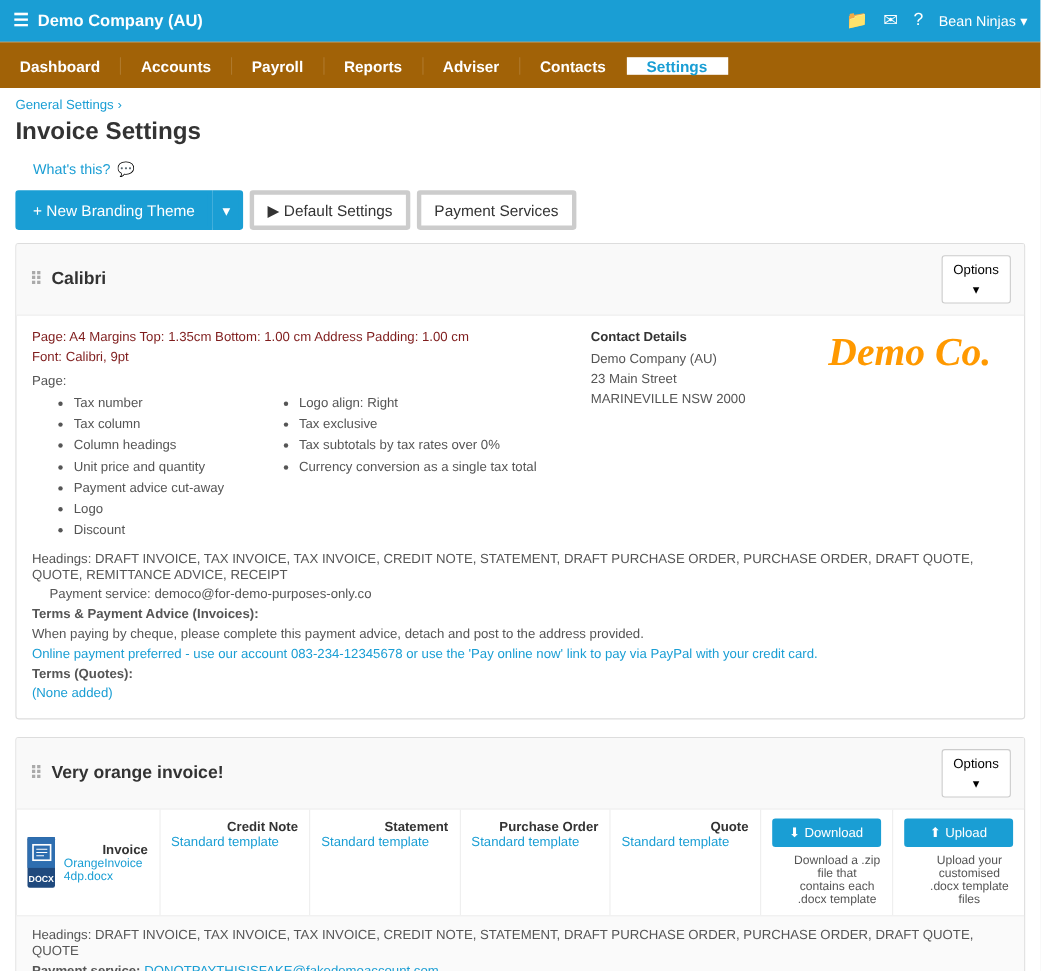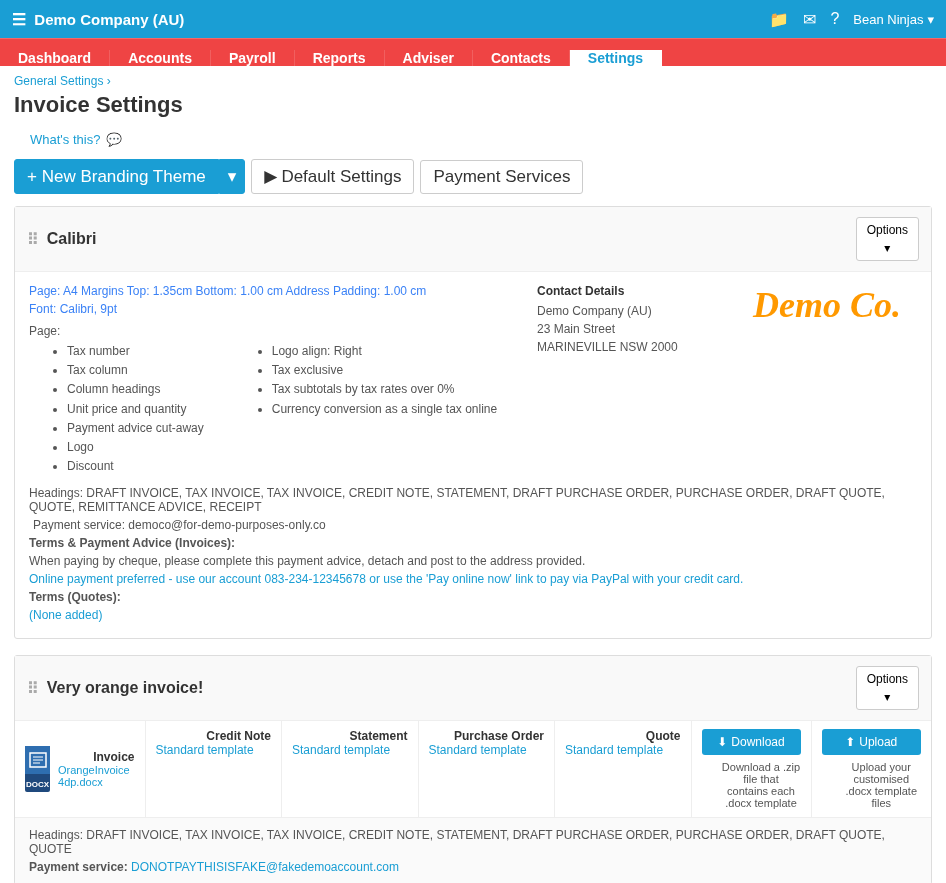--- a/index.html
+++ b/index.html
@@ -15,24 +15,24 @@
       padding: 0 12px;
       height: 38px;
     }
     .top-bar-left { display: flex; align-items: center; gap: 8px; font-size: 15px; font-weight: bold; }
     .hamburger { font-size: 16px; cursor: pointer; }
     .top-bar-right { display: flex; align-items: center; gap: 14px; font-size: 13px; }
     .user-name { display: flex; align-items: center; gap: 4px; }
 
     
     .nav-bar {
-      background: #ef4444;
+      background: #a16207;
       display: flex;
-      align-items: flex-end;
-      height: 28px;
+      align-items: center;
+      height: 42px;
       border-top: 1px solid rgba(255,255,255,0.2);
     }
     .nav-item {
       display: flex;
       align-items: center;
       padding: 0 18px;
       color: white;
       font-size: 14px;
       font-weight: bold;
       cursor: pointer;
@@ -50,55 +50,55 @@
     .breadcrumb a { color: #1a9ed4; text-decoration: none; }
 
     
     .page-title { padding: 2px 14px 8px; font-size: 22px; font-weight: bold; color: #333; }
 
     
     .whats-this { padding: 6px 30px; display: flex; align-items: center; gap: 6px; color: #1a9ed4; font-size: 13px; cursor: pointer; }
 
     
     .action-buttons { padding: 6px 14px 12px; display: flex; gap: 6px; align-items: center; }
-    .btn { padding: 6px 12px; font-size: 17px; border-radius: 3px; cursor: pointer; border: 1px solid #0c4a6e; background: white; display: inline-flex; align-items: center; gap: 4px; }
+    .btn { padding: 6px 12px; font-size: 14px; border-radius: 3px; cursor: pointer; border: 4px solid #0c4a6e; background: white; display: inline-flex; align-items: center; gap: 4px; }
     .btn-primary { background: #1a9ed4; color: white; border-color: #1a9ed4; }
     .btn-default { background: white; color: #333; border-color: #ccc; }
     .btn-group { display: inline-flex; }
     .btn-group .btn-left { border-radius: 3px 0 0 3px; }
     .btn-group .btn-right { border-radius: 0 3px 3px 0; border-left: 1px solid rgba(255,255,255,0.4); padding: 6px 8px; background: #1a9ed4; color: white; border-color: #1a9ed4; cursor: pointer; }
 
     
     .card { border: 1px solid #ddd; margin: 0 14px 16px; border-radius: 3px; background: white; }
     .card-header { display: flex; align-items: center; padding: 10px 12px; border-bottom: 1px solid #eee; background: #f9f9f9; }
     .card-header-title { font-size: 16px; font-weight: bold; color: #333; flex: 1; display: flex; align-items: center; gap: 8px; }
     .drag-handle { color: #aaa; font-size: 16px; cursor: grab; }
     .options-btn { padding: 5px 10px; font-size: 12px; border: 1px solid #ccc; border-radius: 3px; background: white; cursor: pointer; display: flex; align-items: center; gap: 4px; flex-direction: column; }
 
     
     .card-body { padding: 12px 14px; }
 
     
-    .detail-row { margin-bottom: 4px; font-size: 12px; color: #3b82f6; }
+    .detail-row { margin-bottom: 4px; font-size: 12px; color: #7f1d1d; }
     .detail-top { display: flex; justify-content: space-between; align-items: flex-start; margin-bottom: 10px; }
     .detail-left { flex: 1; }
     .detail-right { text-align: left; min-width: 200px; }
     .contact-details-title { font-weight: bold; font-size: 12px; margin-bottom: 4px; }
     .contact-info { font-size: 12px; color: #555; line-height: 1.5; }
     .logo-area { min-width: 180px; display: flex; align-items: center; justify-content: center; }
     .demo-co-logo { font-family: Georgia, serif; font-size: 36px; color: #f90; font-weight: bold; font-style: italic; }
 
     .show-list { display: flex; gap: 0; }
     .show-col { min-width: 160px; }
     .show-label { font-size: 12px; color: #555; margin-bottom: 4px; }
     .show-item { font-size: 12px; color: #555; list-style: disc; margin-left: 20px; line-height: 1.6; }
 
     .headings-row { font-size: 12px; color: #555; margin: 8px 0 4px; }
     .headings-row a, .link-text { color: #1a9ed4; }
-    .payment-row { font-size: 12px; color: #555; margin: 4px 4px; }
+    .payment-row { font-size: 12px; color: #555; margin: 4px 16px; }
     .terms-row { font-size: 12px; color: #555; margin: 4px 0; }
     .online-payment { font-size: 12px; color: #1a9ed4; margin: 4px 0; }
     .none-added { color: #1a9ed4; }
 
     
     .template-table { width: 100%; border-collapse: collapse; }
     .template-table td { padding: 8px 10px; vertical-align: top; border-right: 1px solid #eee; font-size: 12px; }
     .template-table td:last-child { border-right: none; }
     .template-table .template-label { font-weight: bold; color: #333; text-align: right; }
     .template-table .template-sub { color: #1a9ed4; }
@@ -200,21 +200,21 @@
                   <li class="show-item">Payment advice cut-away</li>
                   <li class="show-item">Logo</li>
                   <li class="show-item">Discount</li>
                 </ul>
               </div>
               <div class="show-col" style="margin-left:30px;">
                 <ul style="list-style:disc;padding-left:18px;">
                   <li class="show-item">Logo align: Right</li>
                   <li class="show-item">Tax exclusive</li>
                   <li class="show-item">Tax subtotals by tax rates over 0%</li>
-                  <li class="show-item">Currency conversion as a single tax online</li>
+                  <li class="show-item">Currency conversion as a single tax total</li>
                 </ul>
               </div>
             </div>
           </div>
         </div>
         <div class="detail-right">
           <div class="contact-details-title">Contact Details</div>
           <div class="contact-info">
             <div>Demo Company (AU)</div>
             <div>23 Main Street</div>

